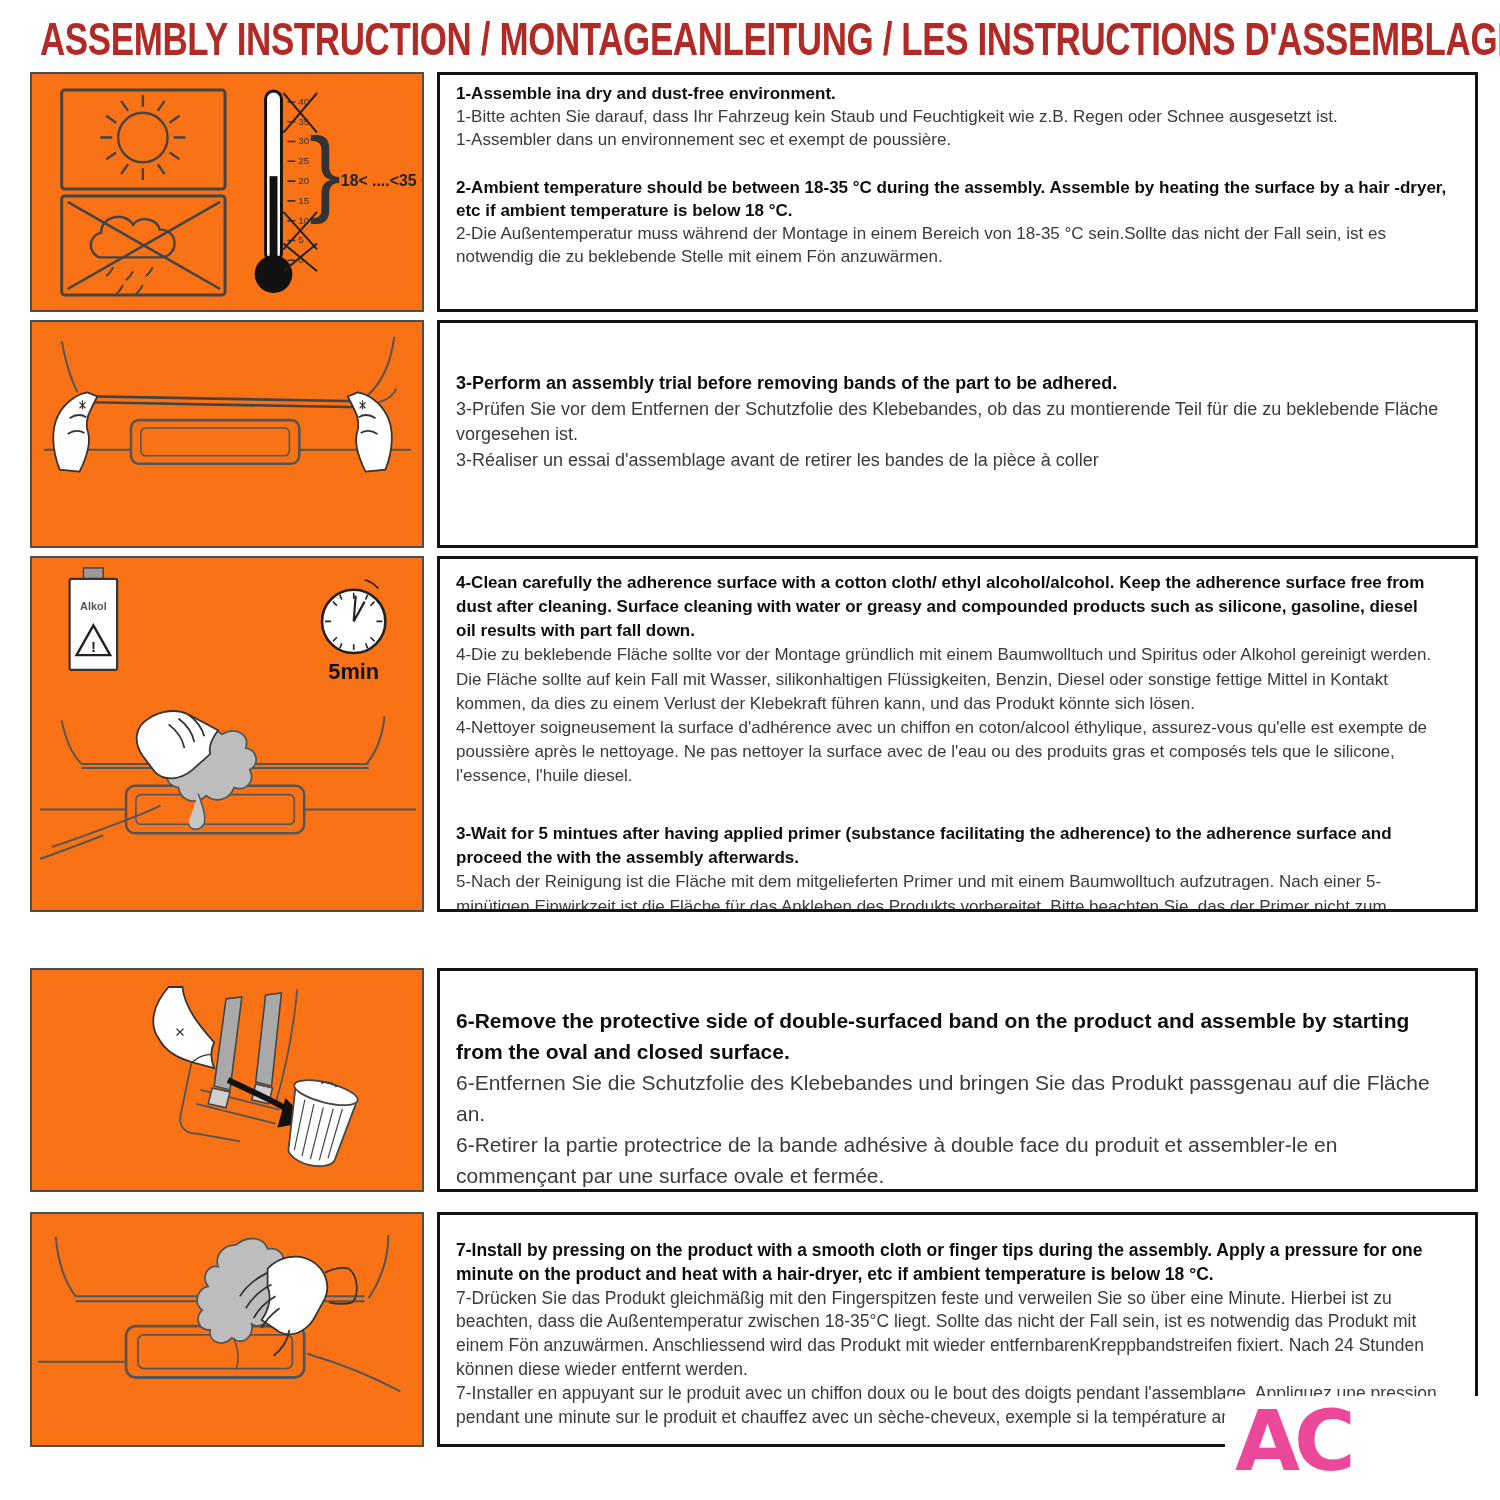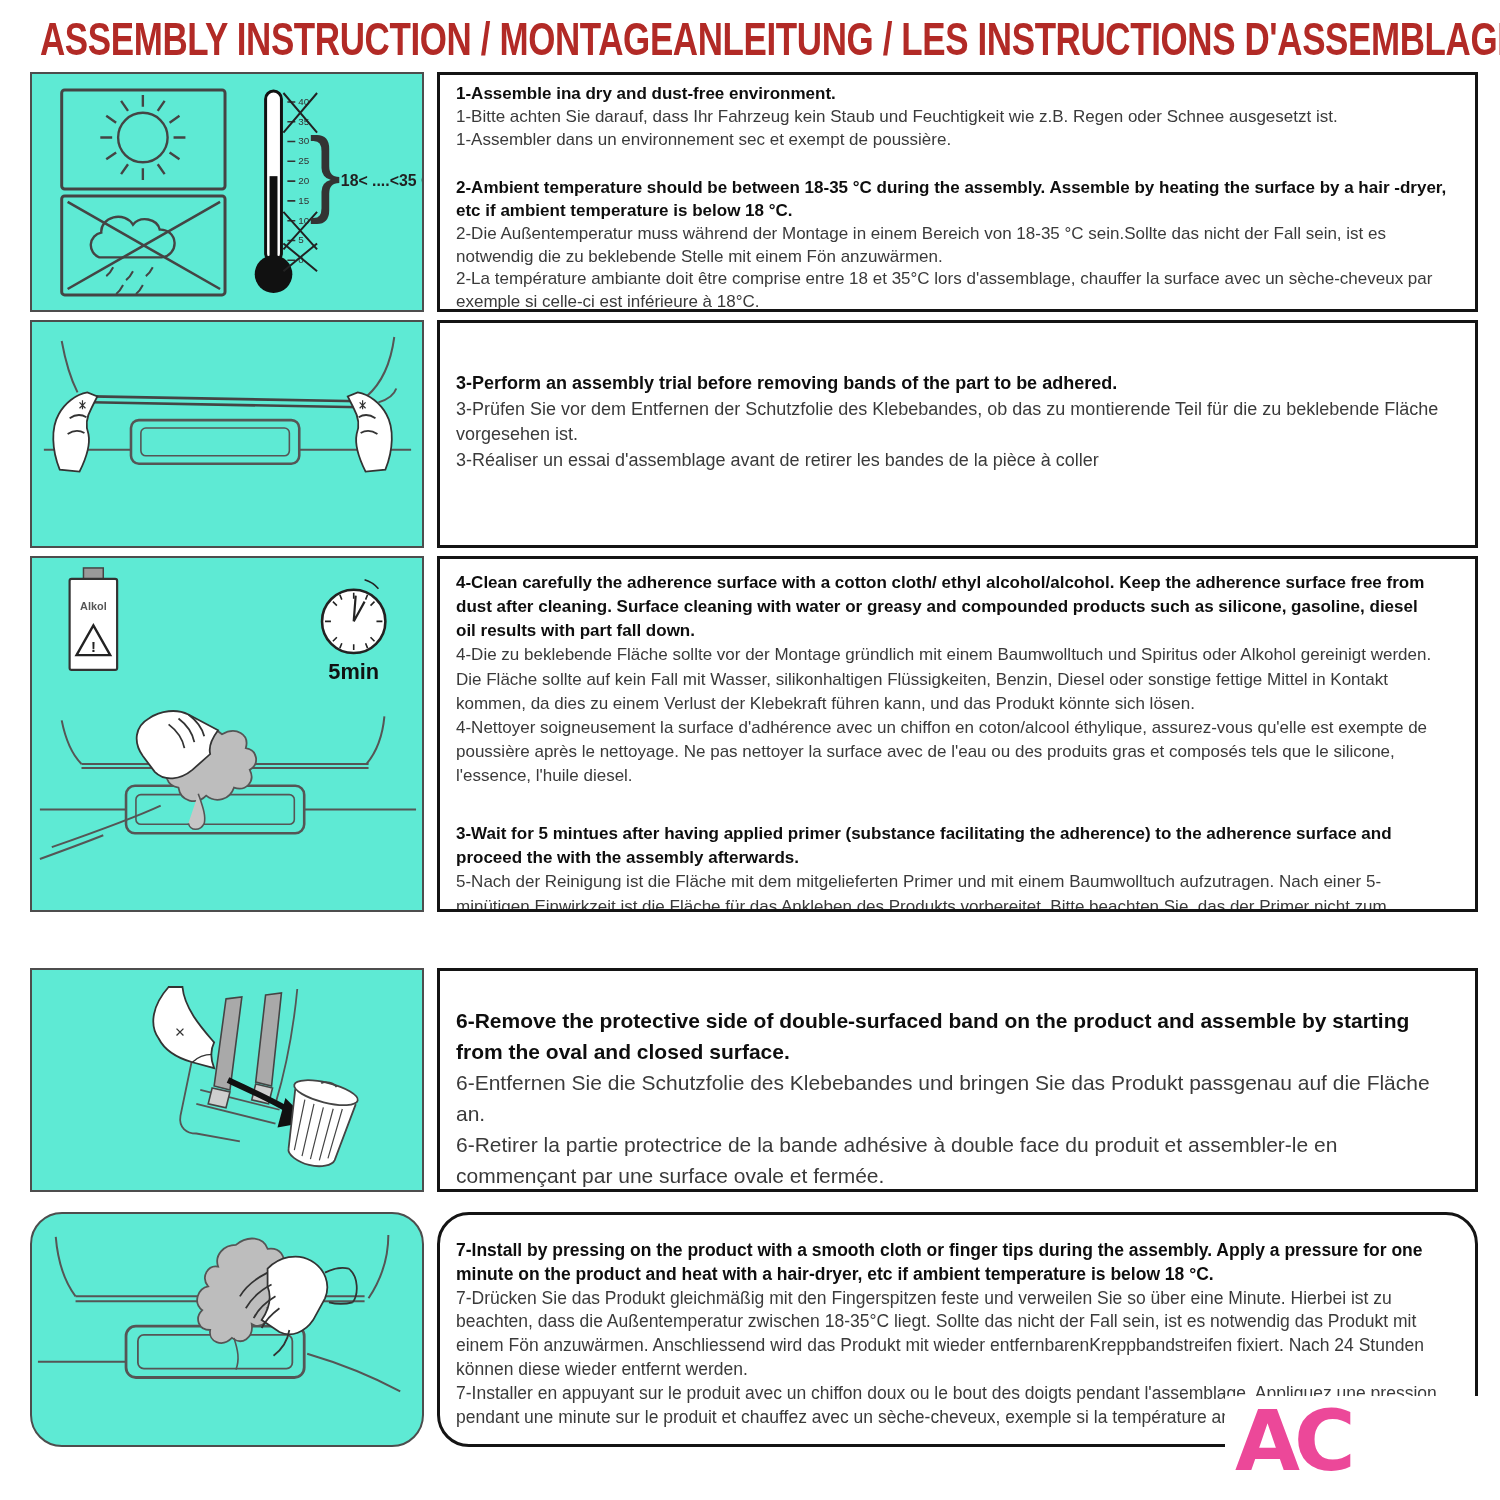--- a/index.html
+++ b/index.html
@@ -4,33 +4,33 @@
 <style>
   html,body{margin:0;padding:0;}
   body{position:relative;width:1500px;height:1500px;background:#ffffff;
        font-family:"Liberation Sans",sans-serif;color:#222;overflow:hidden;}
 
   .title{position:absolute;top:14px;left:40px;white-space:nowrap;
          font-weight:700;font-size:46px;line-height:1.1;color:#b22a26;
          transform:scaleX(0.76);transform-origin:left center;letter-spacing:-0.5px;}
 
   .row{position:absolute;left:0;width:1500px;}
-  .illus{position:absolute;left:30px;top:0;width:394px;background:#5eead4;
+  .illus{position:absolute;left:30px;top:0;width:394px;background:#f97316;
          border:2px solid #4d4d4d;box-sizing:border-box;overflow:hidden;}
   .tbox{position:absolute;left:437px;top:0;width:1041px;background:#fff;
         border:3px solid #141414;box-sizing:border-box;padding:8px 16px;overflow:hidden;}
   p{margin:0;}
   .b{font-weight:700;color:#0e0e0e;}
   .g{color:#3a3a3a;}
 
   .s1{top:72px;}  .s1 .illus,.s1 .tbox{height:240px;}
   .s2{top:320px;} .s2 .illus,.s2 .tbox{height:228px;}
   .s3{top:556px;} .s3 .illus,.s3 .tbox{height:356px;}
   .s4{top:968px;} .s4 .illus,.s4 .tbox{height:224px;}
-  .s5{top:1212px;}.s5 .illus,.s5 .tbox{height:235px;border-radius:32px;}
+  .s5{top:1212px;}.s5 .illus,.s5 .tbox{height:235px;}
 
   .s1 .tbox{font-size:17px;line-height:1.34;}
   .s1 .gap{margin-top:26px;}
   .s2 .tbox{font-size:18px;line-height:1.42;padding-top:48px;}
   .s3 .tbox{font-size:17px;line-height:1.42;padding-top:12px;padding-right:40px;}
   .s3 .gap{margin-top:34px;}
   .s4 .tbox{font-size:21px;line-height:1.48;padding-top:34px;}
   .s5 .tbox{font-size:17.5px;line-height:1.36;padding-top:24px;}
 
   svg{display:block;}
@@ -88,21 +88,20 @@
       </g>
       <text x="312" y="112" font-size="16" font-weight="bold" fill="#222">18&lt; ....&lt;35 C</text>
     </svg>
   </div>
   <div class="tbox">
     <p class="b">1-Assemble ina dry and dust-free environment.</p>
     <p class="g">1-Bitte achten Sie darauf, dass Ihr Fahrzeug kein Staub und Feuchtigkeit wie z.B. Regen oder Schnee ausgesetzt ist.</p>
     <p class="g">1-Assembler dans un environnement sec et exempt de poussière.</p>
     <p class="b gap">2-Ambient temperature should be between 18-35 °C  during the assembly. Assemble by heating the surface by a hair -dryer, etc if ambient temperature is below 18 °C.</p>
     <p class="g">2-Die Außentemperatur muss während der Montage in einem Bereich von 18-35 °C  sein.Sollte das nicht der Fall sein, ist es notwendig die zu beklebende Stelle mit einem Fön anzuwärmen.</p>
-    <p class="g">2-La température ambiante doit être comprise entre 18 et 35°C lors d'assemblage, chauffer la surface avec un sèche-cheveux par exemple si celle-ci est inférieure à 18°C.</p>
   </div>
 </div>
 
 <div class="row s2">
   <div class="illus">
     <svg width="390" height="224" viewBox="0 0 394 224">
       <g stroke="#555" fill="none" stroke-width="2">
         <path d="M30,18 C34,40 40,58 46,70"></path>
         <path d="M366,14 C362,44 352,62 338,74"></path>
         <path d="M60,74 L332,79 M60,80 L332,85" stroke-width="2.6" stroke="#444"></path>

